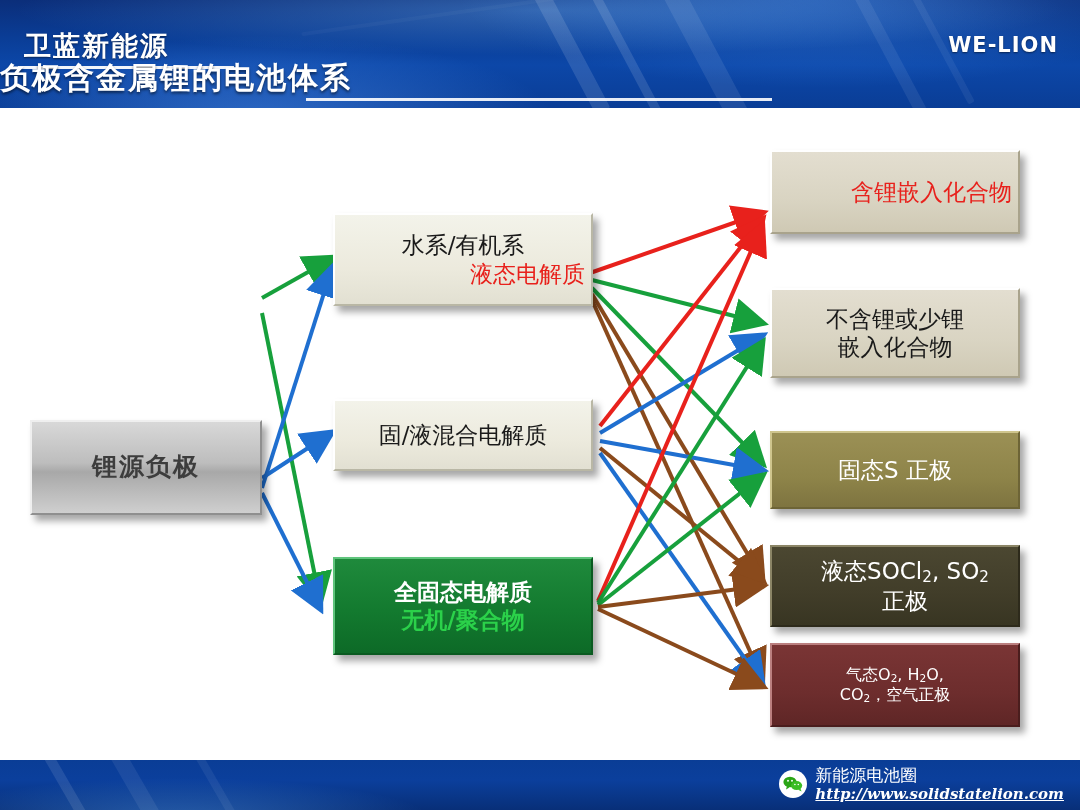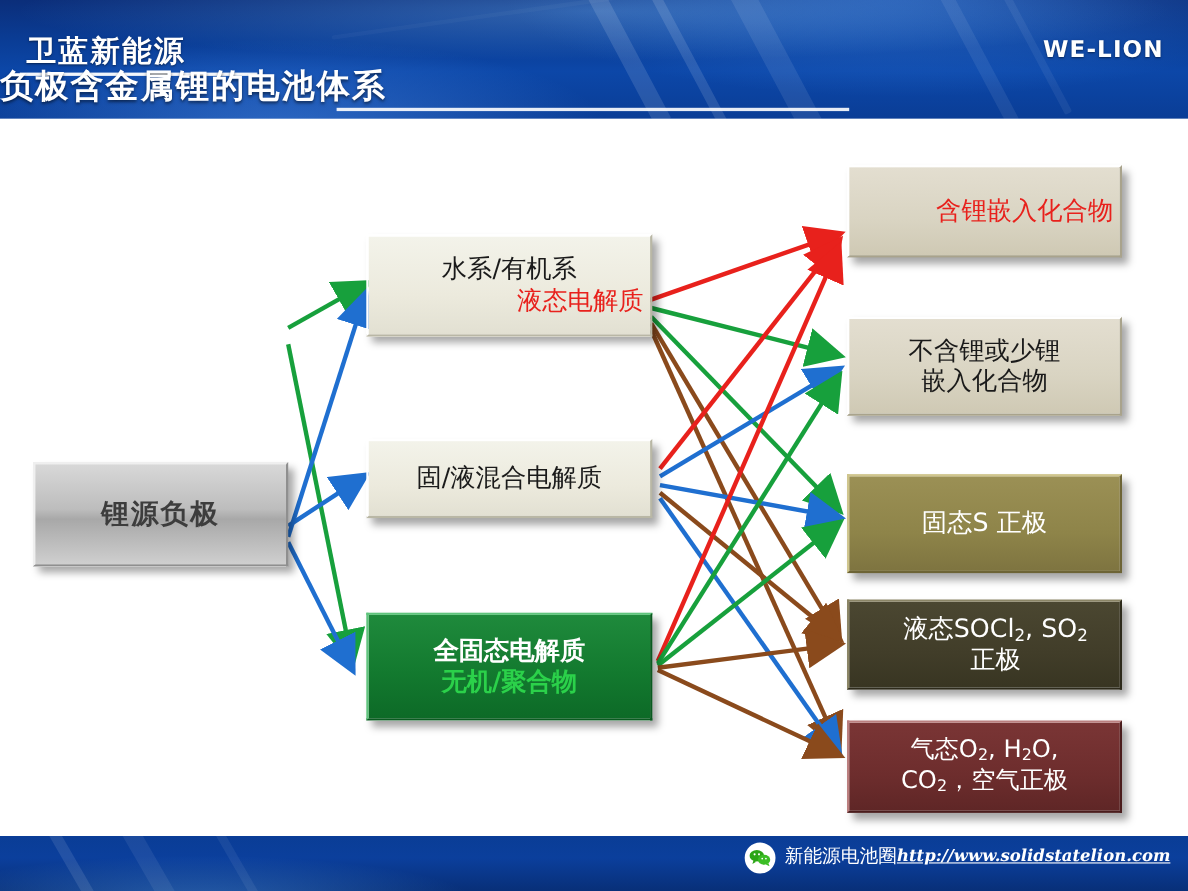--- a/index.html
+++ b/index.html
@@ -95,21 +95,21 @@
     color:#ffffff;font-size:23px;
   }
   .darkolive{
     background:linear-gradient(180deg,#4b4731 0%,#413d29 60%,#383522 100%);
     border:2px solid #2d2a1b;border-top-color:#8b8566;border-left-color:#8b8566;
     color:#ffffff;font-size:23px;
   }
   .maroon{
     background:linear-gradient(180deg,#7a3535 0%,#6d2d2d 60%,#5f2626 100%);
     border:2px solid #4a1d1d;border-top-color:#bb7f7f;border-left-color:#bb7f7f;
-    color:#ffffff;font-size:22px;margin-top:12px;
+    color:#ffffff;font-size:16px;
   }
   .red-text{color:#e8211c;font-weight:normal;text-align:right;}
   .green-text{color:#2bd14a;font-weight:bold;}
   sub{font-size:.66em;vertical-align:-0.22em;}
 
   
   #footer{
     position:absolute;left:0;top:760px;width:1080px;height:50px;
     background:
       radial-gradient(ellipse 360px 60px at 180px 60px, rgba(90,170,255,.40), rgba(0,0,0,0) 70%),
@@ -124,21 +124,21 @@
     font-size:17px;letter-spacing:2px;font-family:"DejaVu Serif","Liberation Serif",serif;
   }
   #wechat{
     position:absolute;right:16px;top:6px;display:flex;align-items:center;gap:8px;
   }
   #wechat-badge{
     width:28px;height:28px;border-radius:50%;background:#ffffff;
     display:flex;align-items:center;justify-content:center;
   }
   #wechat-badge svg{display:block;}
-  #wechat-texts{display:flex;flex-direction:row;line-height:1.15;}
+  #wechat-texts{display:flex;flex-direction:column;line-height:1.15;}
   #wechat-name{color:#ffffff;font-size:17px;font-family:"DejaVu Sans","Liberation Sans",sans-serif;}
   #wechat-url{color:#ffffff;font-size:15px;font-weight:bold;font-style:italic;
     font-family:"DejaVu Serif","Liberation Serif",serif;text-decoration:underline;}
 </style>
 </head>
 <body>
 
 <div id="header">
   <div class="glow"></div>
   <div class="streak" style="left:560px;top:-30px;width:16px;height:150px;"></div>
@@ -228,21 +228,21 @@
     <div class="inner red-text">含锂嵌入化合物</div>
   </div>
 
   <div class="node tan" style="left:770px;top:180px;width:250px;height:90px;">
     <div class="inner">
       <div>不含锂或少锂</div>
       <div>嵌入化合物</div>
     </div>
   </div>
 
-  <div class="node olive" style="left:770px;top:323px;width:250px;height:90px;">
+  <div class="node olive" style="left:770px;top:323px;width:250px;height:78px;">
     <div class="inner">固态S 正极</div>
   </div>
 
   <div class="node darkolive" style="left:770px;top:437px;width:250px;height:82px;padding-left:20px;">
     <div class="inner">
       <div>液态SOCl<sub>2</sub>, SO<sub>2</sub></div>
       <div>正极</div>
     </div>
   </div>
 

